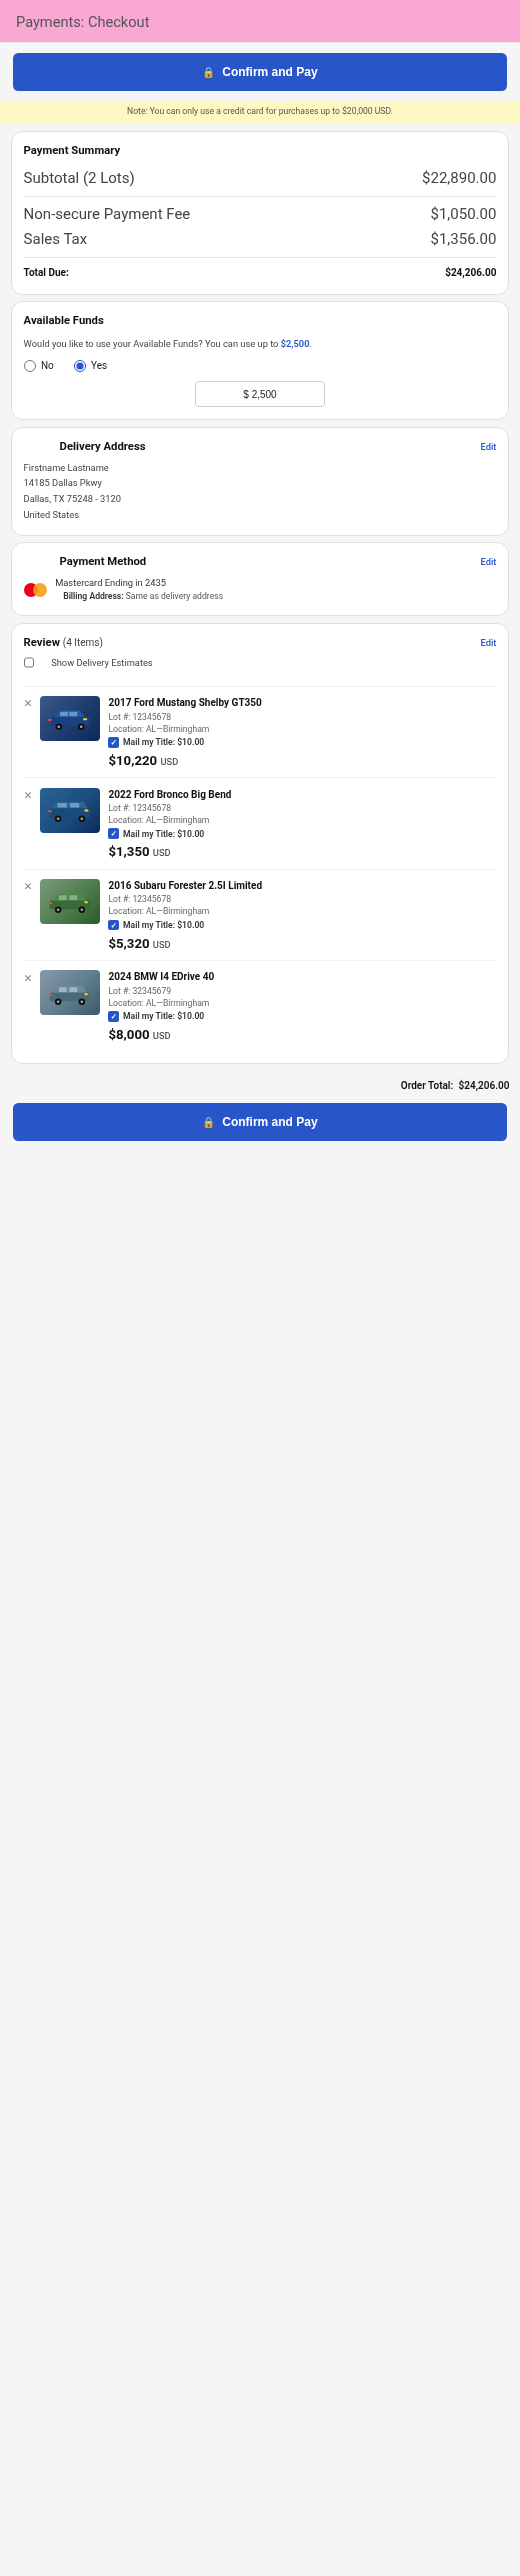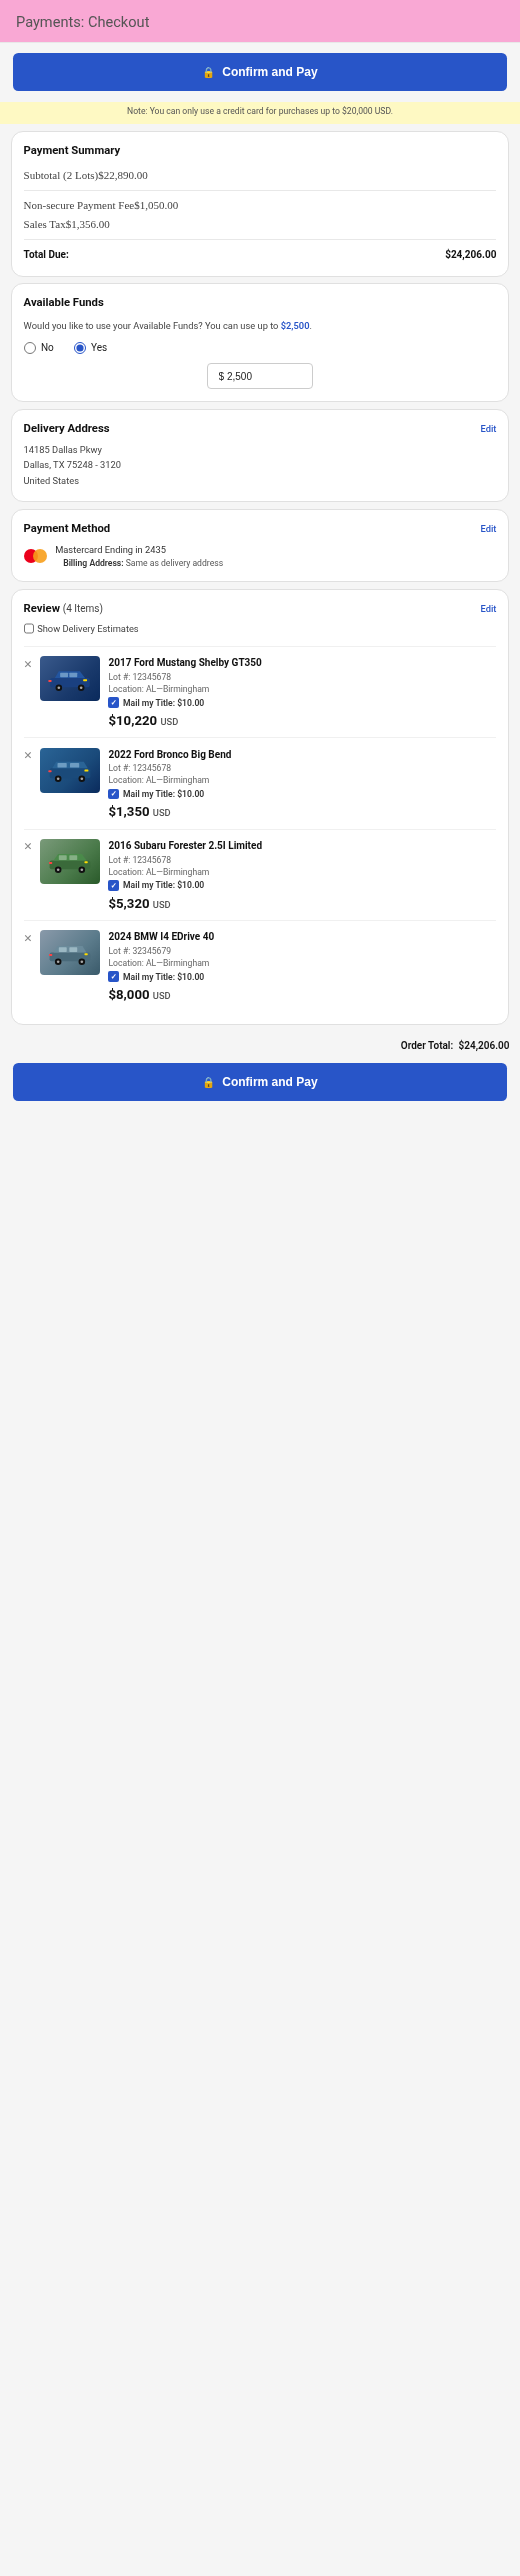--- a/index.html
+++ b/index.html
@@ -61,25 +61,24 @@
       padding: 12px 12px;
     }
     .card-title {
       font-size: 11.3px;
       font-weight: 700;
       margin-bottom: 9.3px;
       color: #111;
     }
     .payment-summary-row {
       display: flex;
-      justify-content: flex-start;
-      font-size: 11px;
+      justify-content: space-between;
+      font-size: 15px;
       color: #444;
       padding: 3.3px 0;
-      font-family: Liberation Serif, serif;
     }
     .payment-summary-divider {
       border: none;
       border-top: 0.7px solid #e8e8e8;
       margin: 5.3px 0;
     }
     .payment-summary-total {
       display: flex;
       justify-content: space-between;
       font-size: 10px;
@@ -117,29 +116,31 @@
     }
     .funds-input-wrap {
       display: flex;
       justify-content: center;
     }
     .funds-input {
       border: 0.7px solid #ccc;
       border-radius: 4px;
       padding: 6.6px 10.6px;
       font-size: 10px;
-      width: 106px;
+      width: 130px;
+      text-align: center;
       color: #222;
       background: #fff;
     }
     .card-header-row {
       display: flex;
       justify-content: space-between;
       align-items: center;
       margin-bottom: 6.6px;
+      margin-left: 36px;
     }
     .edit-link {
       color: #2855c8;
       font-size: 9.3px;
       font-weight: 500;
       cursor: pointer;
       text-decoration: none;
     }
     .delivery-address-text {
       font-size: 9.3px;
@@ -196,22 +197,22 @@
       margin-bottom: 8px;
     }
     .review-title {
       font-size: 11.3px;
       font-weight: 700;
       color: #111;
     }
     .show-delivery-row {
       display: flex;
       align-items: center;
-      gap: 3px;
-      margin-bottom: 12px;
+      gap: 17px;
+      margin-bottom: 18px;
       font-size: 9.3px;
       color: #444;
     }
     .show-delivery-row input[type="checkbox"] {
       width: 10.6px;
       height: 10.6px;
     }
     .item-row {
       display: flex;
       gap: 8px;
@@ -375,20 +376,21 @@
     <input type="text" class="funds-input" value="$ 2,500" style="">
   </div>
 </div>
 
 <div class="card">
   <div class="card-header-row">
     <div class="card-title" style="margin-bottom:0">Delivery Address</div>
     <a class="edit-link">Edit</a>
   </div>
   <div style="margin-top:6.6px">
+    <div class="delivery-address-text">Firstname Lastname</div>
     <div class="delivery-address-text">14185 Dallas Pkwy</div>
     <div class="delivery-address-text">Dallas, TX 75248 - 3120</div>
     <div class="delivery-address-text">United States</div>
   </div>
 </div>
 
 <div class="card">
   <div class="card-header-row">
     <div class="card-title" style="margin-bottom:0">Payment Method</div>
     <a class="edit-link">Edit</a>

